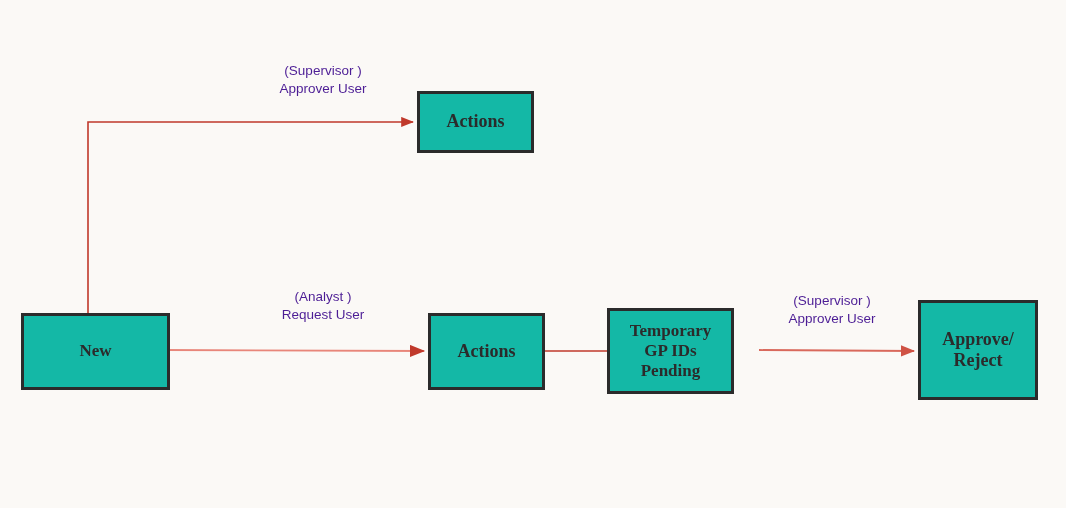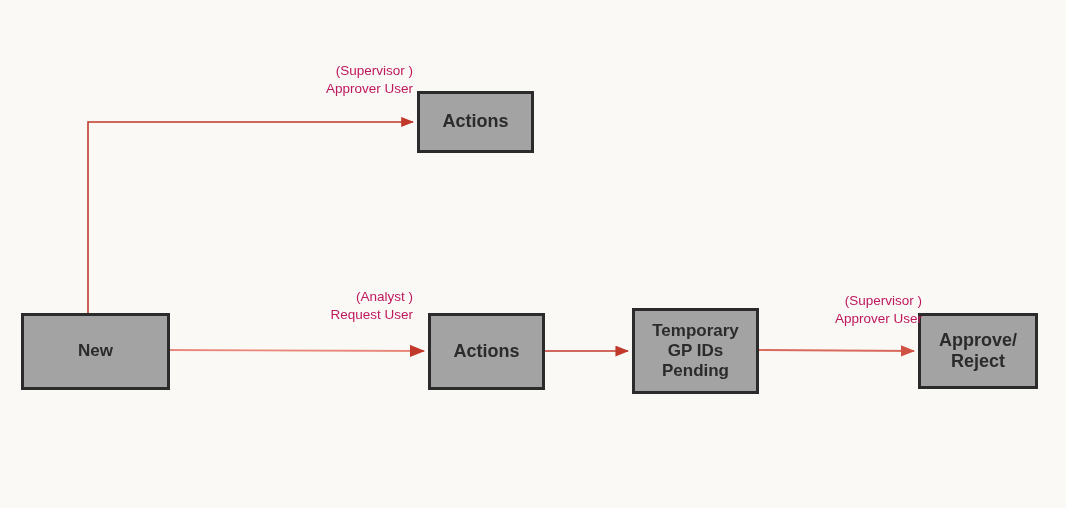--- a/index.html
+++ b/index.html
@@ -22,29 +22,29 @@
   .flow-svg {
     position: absolute;
     left: 0;
     top: 0;
     width: 1066px;
     height: 508px;
   }
   .node-box {
     position: absolute;
     box-sizing: border-box;
-    background: #a3a3a3;
+    background: #14b8a6;
     border: 3px solid #2b2b2b;
     display: flex;
     align-items: center;
     justify-content: center;
     text-align: center;
     color: #2b2b2b;
     font-weight: bold;
-    font-family: Liberation Sans, sans-serif;
+    font-family: Liberation Serif, serif;
     line-height: 1.18;
     white-space: pre-line;
     z-index: 3;
   }
   #node-new {
     left: 21px;
     top: 313px;
     width: 149px;
     height: 77px;
     font-size: 17px;
@@ -57,37 +57,37 @@
     font-size: 18px;
   }
   #node-actions-mid {
     left: 428px;
     top: 313px;
     width: 117px;
     height: 77px;
     font-size: 18px;
   }
   #node-temp-gp {
-    left: 632px;
+    left: 607px;
     top: 308px;
     width: 127px;
     height: 86px;
     font-size: 17px;
   }
   #node-approve-reject {
     left: 918px;
-    top: 313px;
+    top: 300px;
     width: 120px;
-    height: 76px;
+    height: 100px;
     font-size: 18px;
   }
   .edge-label {
     position: absolute;
-    text-align: right;
-    color: #be185d;
+    text-align: center;
+    color: #4c1d95;
     font-family: "Liberation Sans", sans-serif;
     font-size: 13.5px;
     line-height: 1.35;
     white-space: pre-line;
     z-index: 4;
   }
   #label-supervisor-top {
     left: 233px;
     top: 62px;
     width: 180px;

